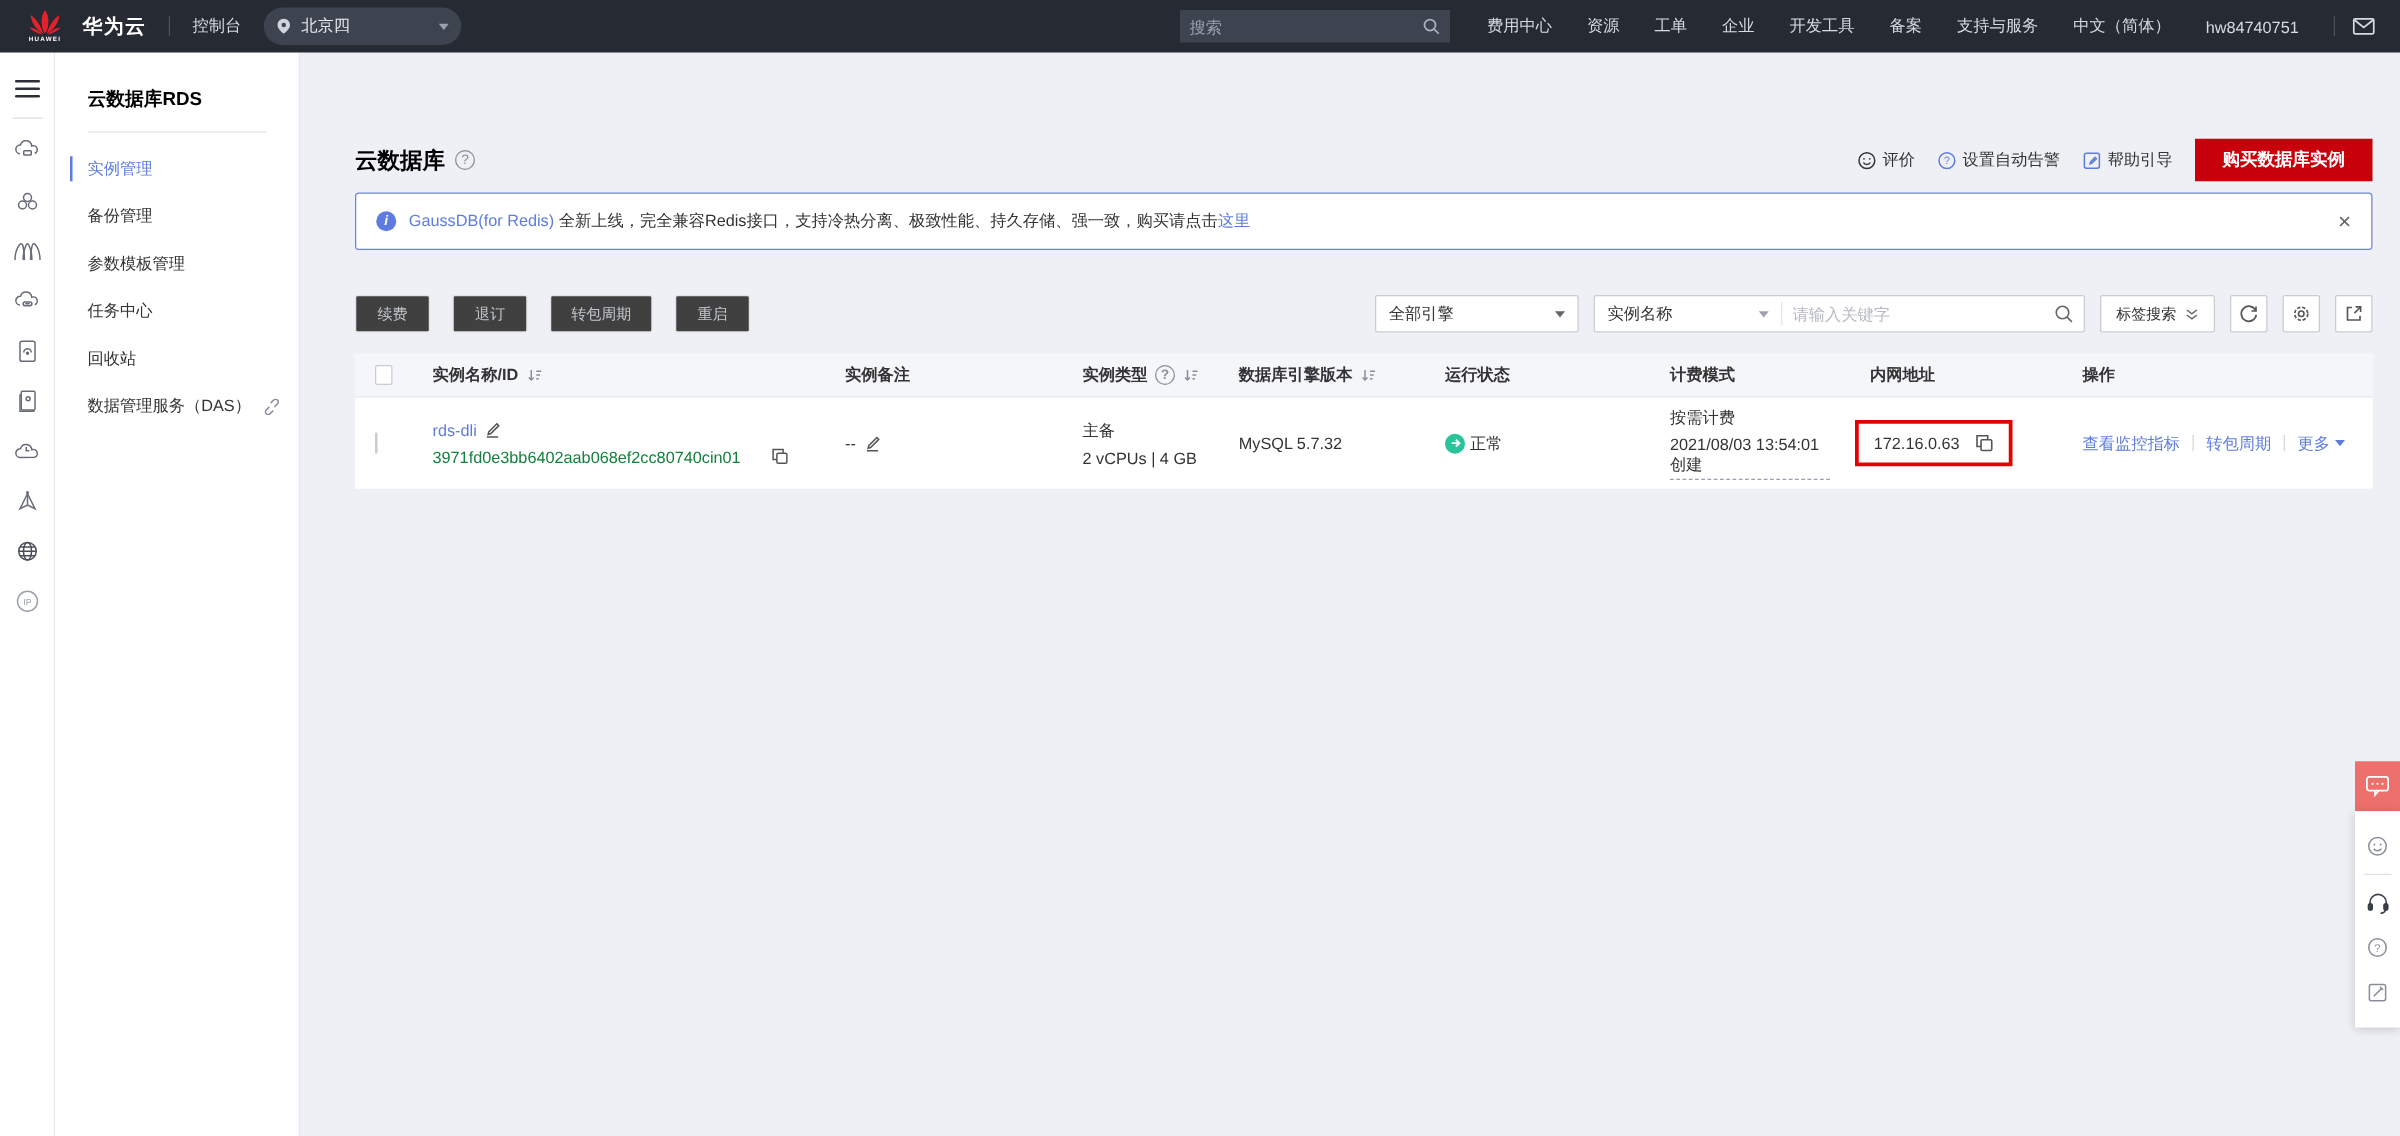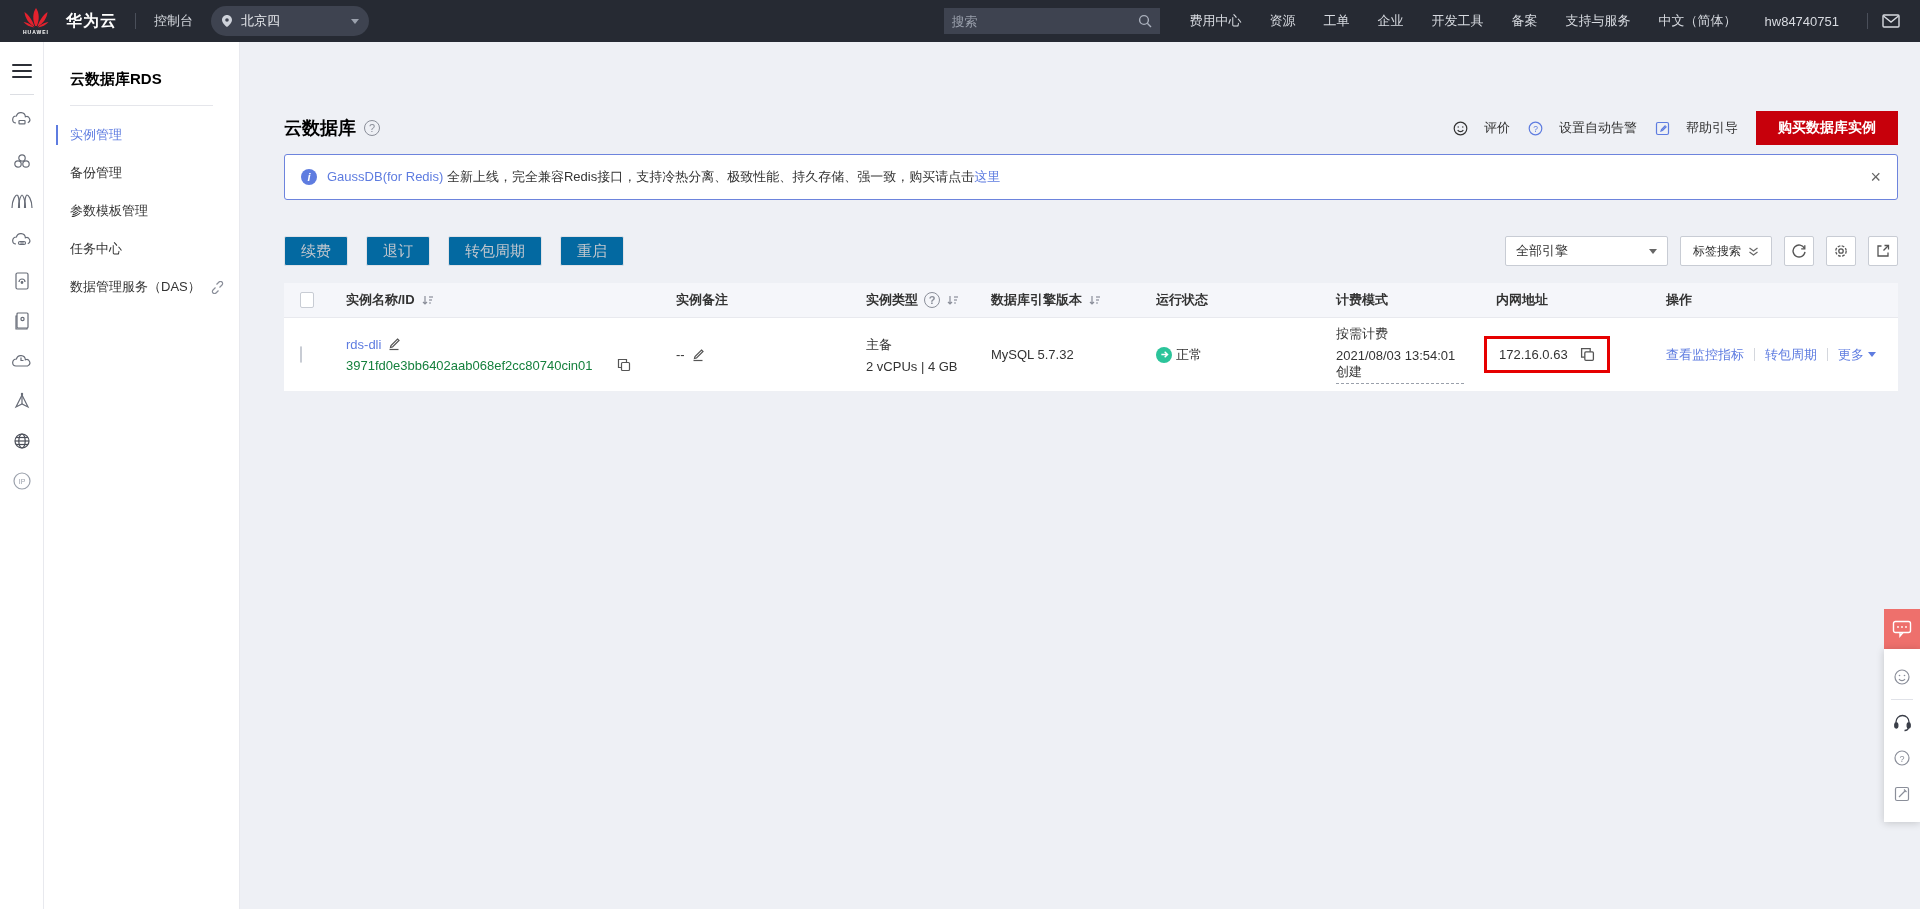--- a/index.html
+++ b/index.html
@@ -70,40 +70,40 @@
   
   .main { position:absolute; top:42px; left:240px; right:0; bottom:0; background:#eef0f5; padding:18px 22px 0 44px;margin-top:48px; }
 
   .page-header { display:flex; align-items:center; height:40px; }
   .page-title { font-size:18px; font-weight:bold; color:#000; }
   .help-circ {
     width:16px; height:16px; border:1px solid #8a8e99; border-radius:50%; color:#8a8e99;
     font-size:11px; display:flex; align-items:center; justify-content:center; margin-left:8px; cursor:pointer;
   }
   .header-actions { margin-left:auto; display:flex; align-items:center; gap:18px; }
-  .hdr-act { display:flex; align-items:center; gap:16px; font-size:13px; color:#333; cursor:pointer; }
+  .hdr-act { display:flex; align-items:center; gap:5px; font-size:13px; color:#333; cursor:pointer; }
   .buy-btn {
     background:#c7000b; color:#fff; font-size:14px; font-weight:bold; border:0;
     height:34px; padding:0 22px; cursor:pointer; font-family:"Liberation Sans",sans-serif;
   }
 
   .banner {
     margin-top:6px; height:46px; background:#fff; border:1px solid #6d84dd; border-radius:3px;
     display:flex; align-items:center; padding:0 16px; gap:10px;
   }
   .info-circ { width:16px; height:16px; border-radius:50%; background:#5e7ce0; color:#fff; font-size:11px; font-weight:bold; display:flex; align-items:center; justify-content:center; font-style:italic; }
   .banner-text { font-size:13px; color:#333; }
   .blue-link { color:#5e7ce0; text-decoration:none; cursor:pointer; }
   .banner-close { margin-left:auto; color:#666; font-size:18px; line-height:1; cursor:pointer; }
 
   .toolbar { margin-top:36px; display:flex; align-items:center; }
   .tb-buttons { display:flex; gap:18px; }
   .gray-btn {
-    height:30px; min-width:60px; padding:0 16px; background:#0369a1; border:1px solid #dfe1e6;
-    color:#c3c7ce; font-size:15px; border-radius:2px; cursor:not-allowed; font-family:"Liberation Sans",sans-serif;
+    height:30px; min-width:60px; padding:0 16px; background:#404040; border:1px solid #dfe1e6;
+    color:#c3c7ce; font-size:12px; border-radius:2px; cursor:not-allowed; font-family:"Liberation Sans",sans-serif;
   }
   .tb-filters { margin-left:auto; display:flex; align-items:center; gap:12px; }
   .select {
     height:30px; background:#fff; border:1px solid #c8ccd4; border-radius:2px; display:flex;
     align-items:center; padding:0 10px; font-size:13px; color:#333; cursor:pointer;
   }
   .select .caret { border-top-color:#666; }
   .sel-engine { width:163px; justify-content:space-between; }
   .combo { display:flex; align-items:center; height:30px; background:#fff; border:1px solid #c8ccd4; border-radius:2px; width:393px; }
   .combo .sel-part { display:flex; align-items:center; justify-content:space-between; width:150px; padding:0 10px; font-size:13px; color:#333; cursor:pointer; border-right:1px solid #dfe1e6; height:18px; }
@@ -289,20 +289,23 @@
   <div class="side-item">
       <span>备份管理</span>
     </div>
   <div class="side-item">
       <span>参数模板管理</span>
     </div>
   <div class="side-item">
       <span>任务中心</span>
     </div>
   <div class="side-item">
+      <span>回收站</span>
+    </div>
+  <div class="side-item">
     <span>数据管理服务（DAS）</span>
     <svg class="ext" width="13" height="13" viewBox="0 0 13 13" fill="none" stroke="#8a8e99" stroke-width="1.2">
       <path d="M5.5 3.5 L8 1 a2 2 0 0 1 3 3 L8.5 6.5"></path>
         <path d="M7.5 9.5 L5 12 a2 2 0 0 1 -3 -3 L4.5 6.5"></path>
     </svg>
   </div>
 </div>
 
 <div class="main">
 
@@ -350,20 +353,31 @@
     <div class="tb-buttons">
       <button class="gray-btn">续费</button>
       <button class="gray-btn">退订</button>
       <button class="gray-btn">转包周期</button>
       <button class="gray-btn">重启</button>
     </div>
     <div class="tb-filters">
       <div class="select sel-engine">
         <span>全部引擎</span>
         <span class="caret"></span>
+      </div>
+      <div class="combo">
+        <div class="sel-part">
+          <span>实例名称</span>
+          <span class="caret"></span>
+        </div>
+        <input placeholder="请输入关键字" style="">
+        <svg class="mag" width="16" height="16" viewBox="0 0 16 16">
+          <circle cx="7" cy="7" r="5" fill="none" stroke="#666" stroke-width="1.3"></circle>
+          <line x1="10.7" y1="10.7" x2="14.5" y2="14.5" stroke="#666" stroke-width="1.3"></line>
+        </svg>
       </div>
       <div class="tag-btn">
         <span>标签搜索</span>
         <svg width="11" height="11" viewBox="0 0 11 11" fill="none" stroke="#666" stroke-width="1.2">
           <path d="M1.5 2 L5.5 5 L9.5 2"></path>
             <path d="M1.5 6 L5.5 9 L9.5 6"></path>
         </svg>
       </div>
       <div class="icon-btn">
         <svg width="16" height="16" viewBox="0 0 16 16" fill="none" stroke="#555" stroke-width="1.4">

